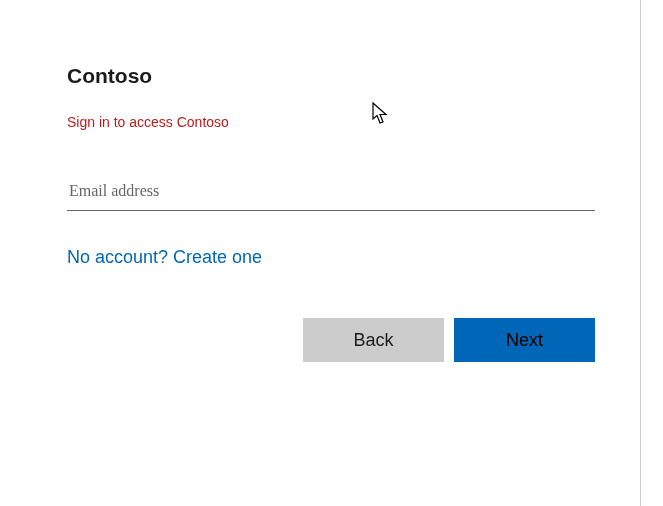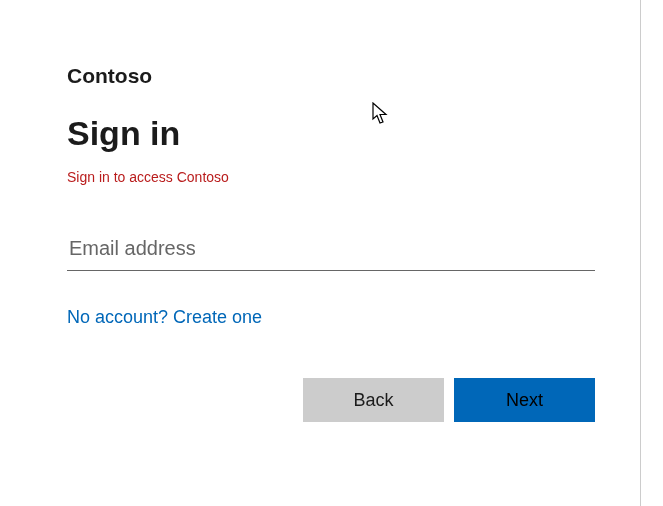--- a/index.html
+++ b/index.html
@@ -44,22 +44,22 @@
     .subtitle {
       font-size: 14px;
       font-weight: 400;
       color: #b91c1c;
       margin-bottom: 46px;
     }
     .email-input {
       width: 100%;
       border: none;
       border-bottom: 1px solid #666666;
-      font-size: 20px;
-      font-family: Liberation Sans, sans-serif;
+      font-size: 16px;
+      font-family: Liberation Serif, serif;
       padding: 6px 2px 10px 2px;
       outline: none;
       color: #1b1b1b;
       background: transparent;
     }
     .email-input::placeholder {
       color: #666666;
       opacity: 1;
     }
     .create-link {
@@ -102,21 +102,20 @@
       pointer-events: none;
     }
   </style>
 </head>
 <body>
 
 <div class="right-border"></div>
 
 <div class="signin-container">
   <div class="brand">Contoso</div>
-  <div class="title">Sign in</div>
   <div class="subtitle">Sign in to access Contoso</div>
 
   <input type="text" class="email-input" placeholder="Email address" style="">
 
   <a class="create-link">No account? Create one</a>
 
   <div class="button-row">
     <button class="btn btn-back">Back</button>
     <button class="btn btn-next">Next</button>
   </div>

